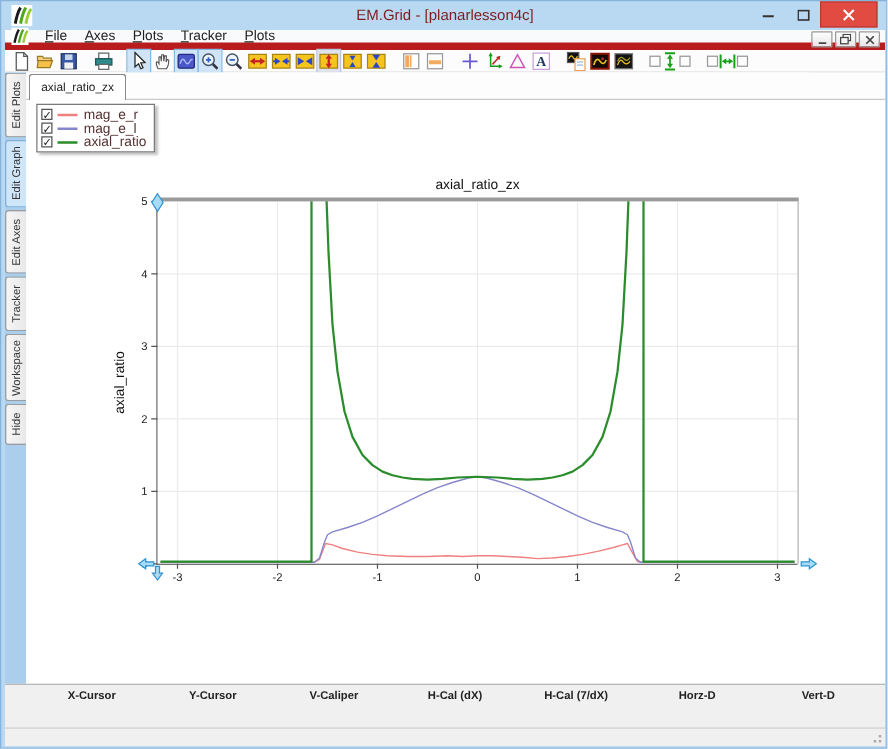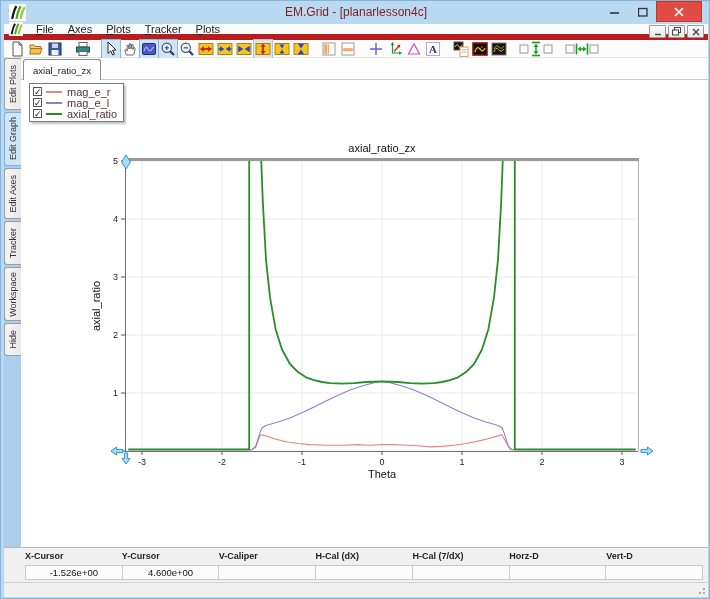--- a/index.html
+++ b/index.html
@@ -62,21 +62,21 @@
   .legend { position:absolute; left:8px; top:3px; background:#ffffff; border:1px solid #7a7a7a;
             box-shadow:2px 2px 2px rgba(120,120,120,.45); padding:2px 6px 2px 3px; z-index:5; }
   .legend-row { display:flex; align-items:center; height:11px; cursor:default; }
   .cb { width:9px; height:9px; border:1px solid #555; background:#fff; font-size:9px; line-height:8px; text-align:center; color:#222; margin-right:4px; }
   .legend-line { width:16px; height:2px; margin-right:5px; }
   .legend-label { font-size:11px; color:#553333; }
 
   
   .cursor-panel { position:absolute; left:3px; top:546px; width:704px; height:35px; background:#f0f0f0; border-top:1px solid #b9b9b9; }
   .cursor-head { position:absolute; left:21px; top:3px; width:678px; height:13px; display:flex; }
-  .cursor-head div { flex:1; text-align:left; font-size:9px; font-weight:bold; color:#222; }
+  .cursor-head div { flex:1; text-align:center; font-size:9px; font-weight:bold; color:#222; }
   .cursor-vals { position:absolute; left:21px; top:17px; width:678px; height:15px; display:flex; }
   .cursor-vals div { flex:1; background:#fcfcfc; border:1px solid #c9c9c9; border-left:none; text-align:center; font-size:9.5px; color:#111; line-height:13px; }
   .cursor-vals div:first-child { border-left:1px solid #c9c9c9; }
 
   
   .statusbar { position:absolute; left:3px; top:581px; width:704px; height:15px; background:#f0f0f0; border-top:1px solid #d2d2d2; }
   .grip { position:absolute; right:2px; bottom:2px; }
 </style>
 </head>
 <body>
@@ -389,21 +389,20 @@
           <span class="legend-label">mag_e_l</span>
         </div>
         <div class="legend-row">
           <span class="cb">✓</span>
           <span class="legend-line" style="background: rgb(42, 140, 42);"></span>
           <span class="legend-label">axial_ratio</span>
         </div>
       </div>
       <div class="chart-title">axial_ratio_zx</div>
       <div class="ylabel">axial_ratio</div>
-      <div class="xlabel">Theta</div>
       <svg id="chart-svg" width="687" height="467" style="position:absolute;left:0;top:0;">
           <defs>
             <clipPath id="plotclip">
               <rect x="105" y="81" width="512" height="290"></rect>
             </clipPath>
           </defs>
           <line x1="121.00000000000001" y1="81" x2="121.00000000000001" y2="371" stroke="#ebebeb"></line>
           <line x1="201" y1="81" x2="201" y2="371" stroke="#ebebeb"></line>
           <line x1="281" y1="81" x2="281" y2="371" stroke="#ebebeb"></line>
           <line x1="361" y1="81" x2="361" y2="371" stroke="#ebebeb"></line>
@@ -462,29 +461,20 @@
   <div class="cursor-panel">
     <div class="cursor-head">
       <div>X-Cursor</div>
       <div>Y-Cursor</div>
       <div>V-Caliper</div>
       <div>H-Cal (dX)</div>
       <div>H-Cal (7/dX)</div>
       <div>Horz-D</div>
       <div>Vert-D</div>
     </div>
-    <div class="cursor-vals">
-      <div>-1.526e+00</div>
-      <div>4.600e+00</div>
-      <div></div>
-      <div></div>
-      <div></div>
-      <div></div>
-      <div></div>
-    </div>
   </div>
 
   <div class="statusbar">
     <svg class="grip" width="10" height="10">
       <g fill="#a9a9a9">
           <rect x="7" y="7" width="2" height="2"></rect>
           <rect x="7" y="3" width="2" height="2"></rect>
           <rect x="3" y="7" width="2" height="2"></rect>
         </g>
     </svg>

